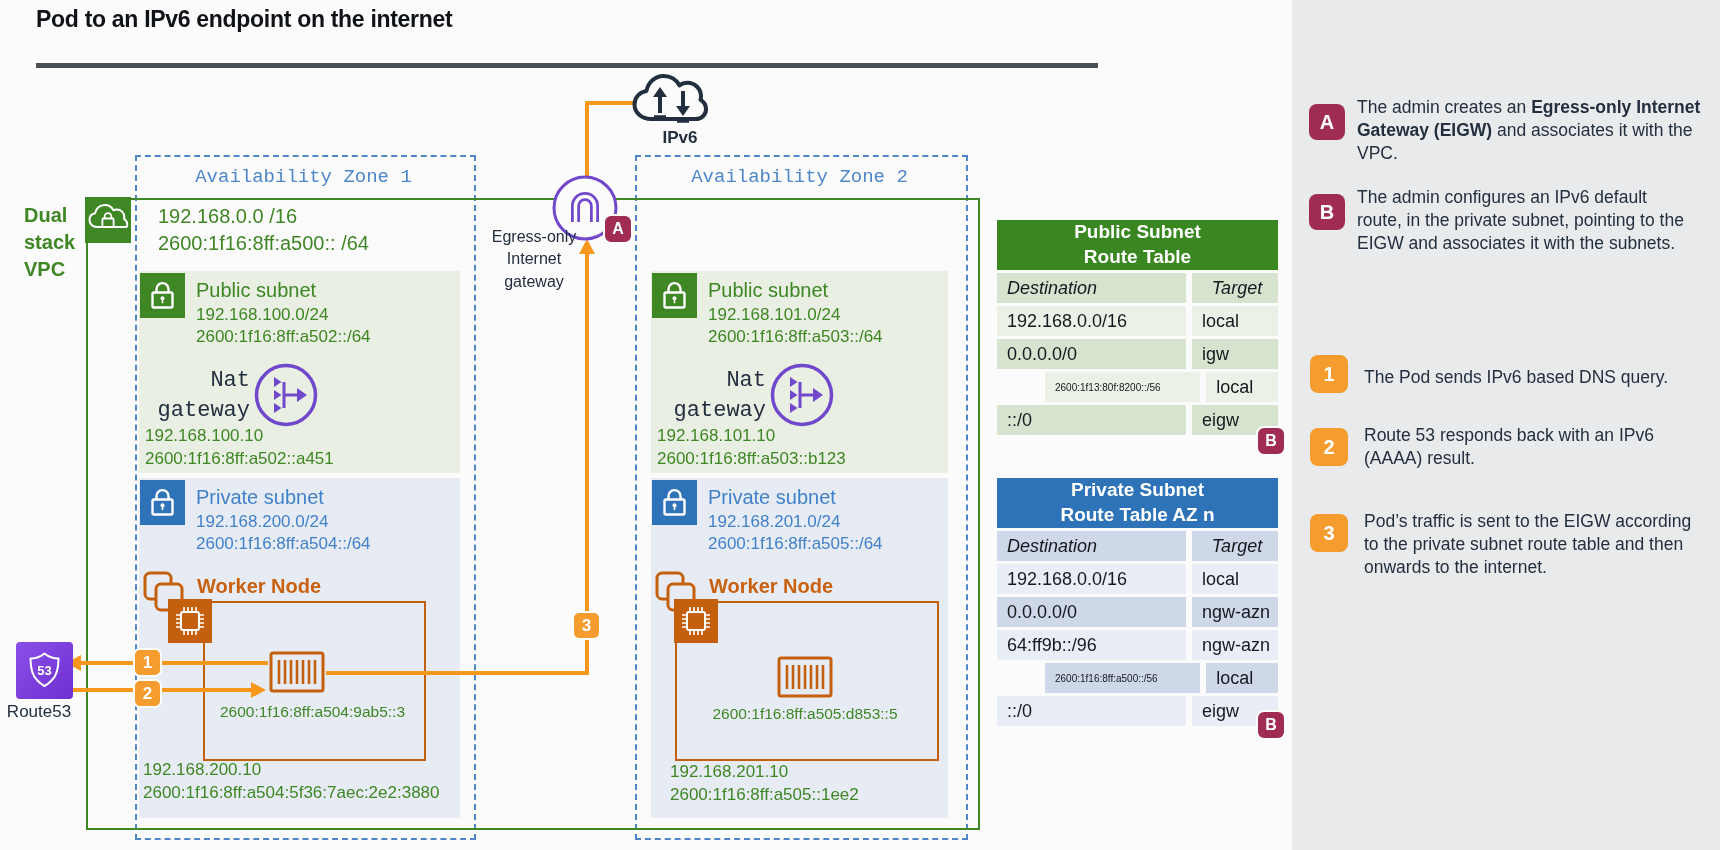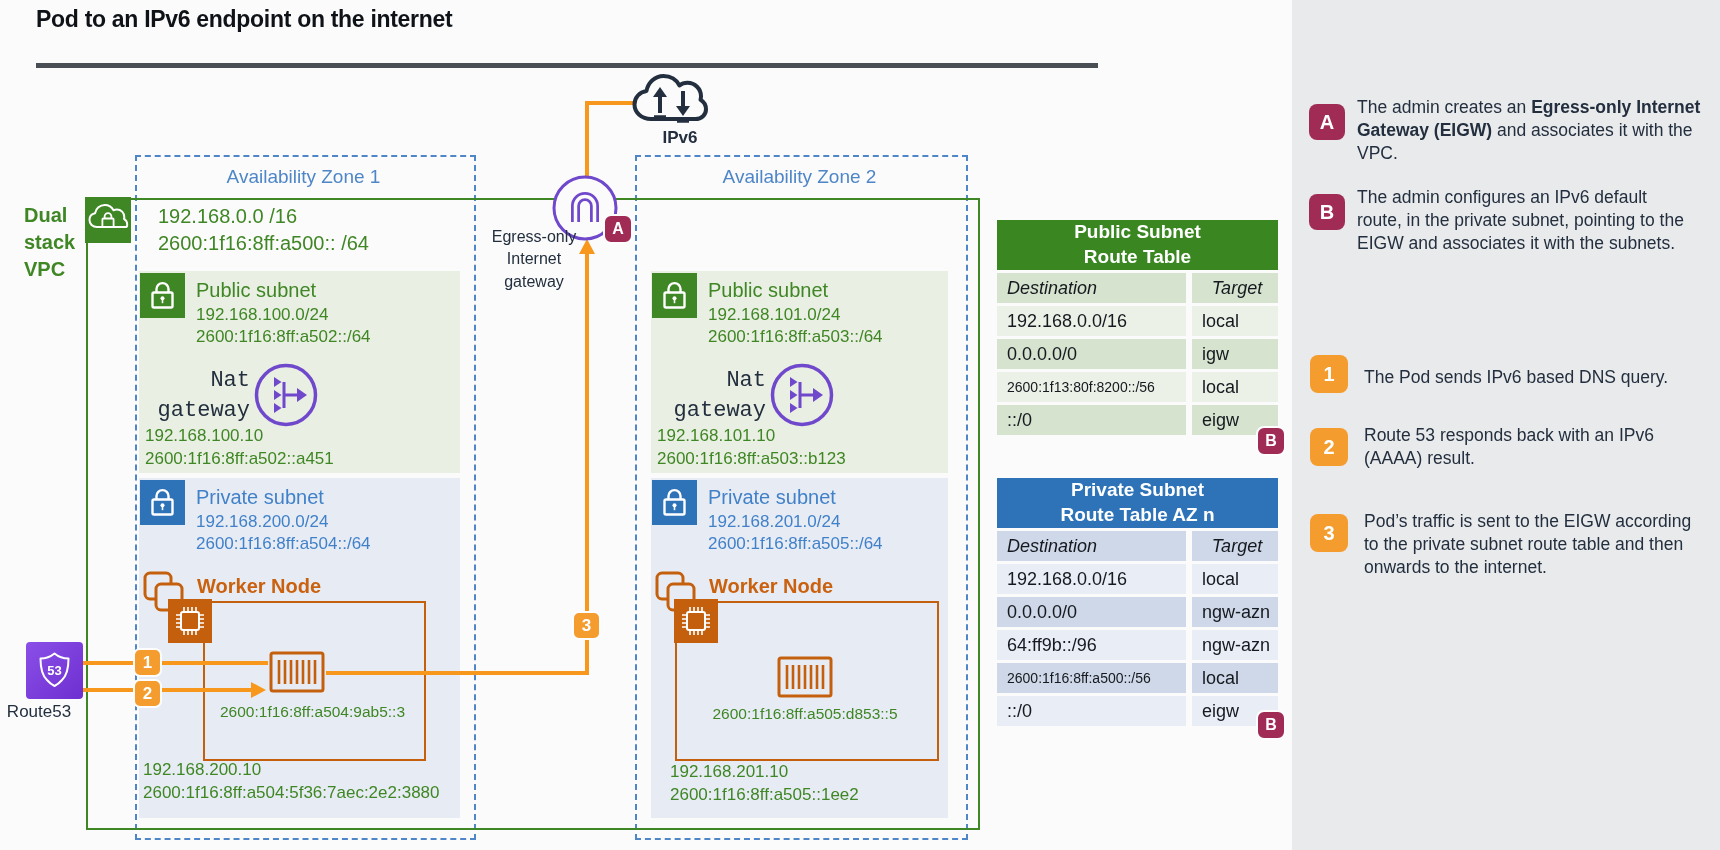--- a/index.html
+++ b/index.html
@@ -26,21 +26,21 @@
 
   
   .vpc-border{left:86px;top:198px;width:890px;height:628px;border:2px solid #3F8624;}
   .vpc-icon-box{left:85px;top:197px;width:46px;height:46px;background:#3F8624;}
   .vpc-label{left:24px;top:202px;width:64px;font-size:20px;font-weight:bold;color:#3F8624;
     line-height:1.35;white-space:pre-line;}
   .vpc-cidr{left:158px;top:203px;font-size:20px;color:#3F8624;line-height:1.35;}
   .az-box{border:2px dashed #4E86C8;}
   .az1-box{left:135px;top:155px;width:337px;height:681px;}
   .az2-box{left:635px;top:155px;width:329px;height:681px;}
-  .az-title{top:166px;text-align:center;font-size:19px;color:#4E86C8;}
+  .az-title{top:166px;text-align:center;font-size:19px;color:#4E86C8;font-family:Liberation Mono, monospace;}
   .az1-title{left:135px;width:337px;}
   .az2-title{left:635px;width:329px;}
 
   
   .subnet-bg{}
   .pub-bg{background:#E9EFE3;}
   .priv-bg{background:#E7ECF4;}
   .lock-box{width:45px;height:45px;}
   .lock-green{background:#3F8624;}
   .lock-blue{background:#2E73B8;}
@@ -79,21 +79,21 @@
   .rt-row{display:flex;height:30px;margin-top:3px;column-gap:6px;}
   .rt-cell{display:flex;align-items:center;font-size:18px;color:#16191F;box-sizing:border-box;}
   .rt-dest{width:191px;padding-left:10px;}
   .rt-target{width:87px;padding-left:10px;}
   .rt-colhead{font-style:italic;}
   .rt-colhead .rt-target{justify-content:center;padding-left:4px;}
   .g-dark .rt-cell{background:#D6E3CE;}
   .g-light .rt-cell{background:#EBF1E7;}
   .b-dark .rt-cell{background:#CED8E8;}
   .b-light .rt-cell{background:#E9EDF5;}
-  .small-dest{font-size:14px;}
+  .small-dest{font-size:10px;margin-left:48px;}
 </style>
 </head>
 <body>
 
 <div class="canvas">
 
   <div class="abs page-title">Pod to an IPv6 endpoint on the internet</div>
   <div class="abs title-underline"></div>
 
   <div class="abs sidebar"></div>
@@ -293,21 +293,21 @@
       <path d="M30 43 V26" stroke="#232F3E" stroke-width="4"></path>
       <polygon points="30,17 23,27 37,27" fill="#232F3E"></polygon>
       <path d="M24 47 H36" stroke="#232F3E" stroke-width="3.5"></path>
       <path d="M53 21 V38" stroke="#232F3E" stroke-width="4"></path>
       <polygon points="53,46 46,36 60,36" fill="#232F3E"></polygon>
       <path d="M47 51 H59" stroke="#232F3E" stroke-width="3.5"></path>
     </svg>
   </div>
   <div class="abs ipv6-label">IPv6</div>
 
-  <div class="abs" style="left:26px;top:642px;">
+  <div class="abs" style="left:16px;top:642px;">
     <svg width="57" height="57" viewBox="0 0 57 57">
       <defs>
         <linearGradient id="r53g" x1="0" y1="0" x2="1" y2="1">
           <stop offset="0" stop-color="#8A4FE8"></stop>
           <stop offset="1" stop-color="#6E2FD0"></stop>
         </linearGradient>
       </defs>
       <rect width="57" height="57" rx="4" fill="url(#r53g)"></rect>
       <path d="M 28.5 11.5 q 6 5 14 5 q 0 15.5 -6.5 21.5 q -3.5 4 -7.5 6 q -4 -2 -7.5 -6 q -6.5 -6 -6.5 -21.5 q 8 0 14 -5 z" stroke="#fff" stroke-width="2" fill="none" stroke-linejoin="round"></path>
       <text x="28.5" y="33" text-anchor="middle" font-size="13" font-weight="bold" fill="#fff" font-family="Liberation Sans, sans-serif">53</text>

